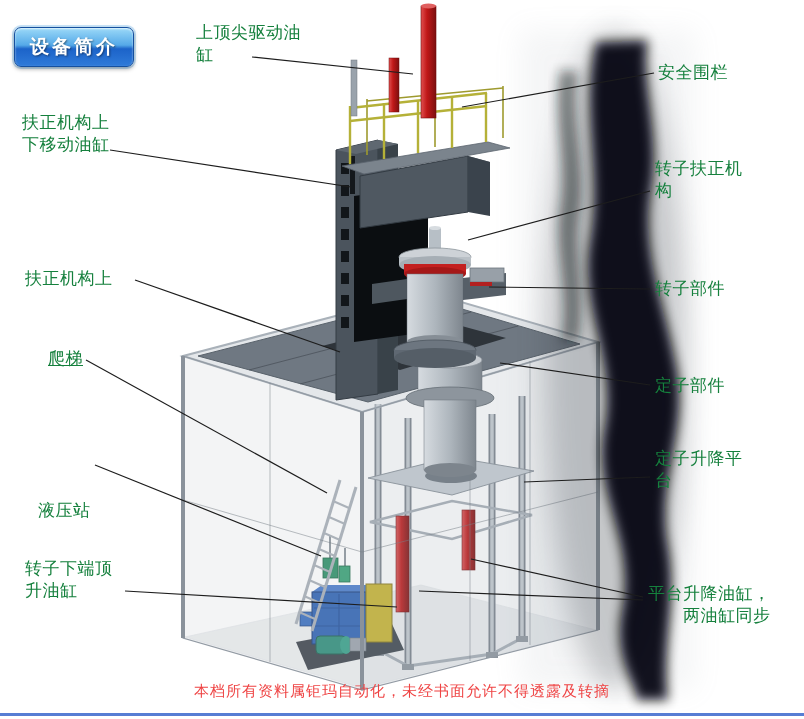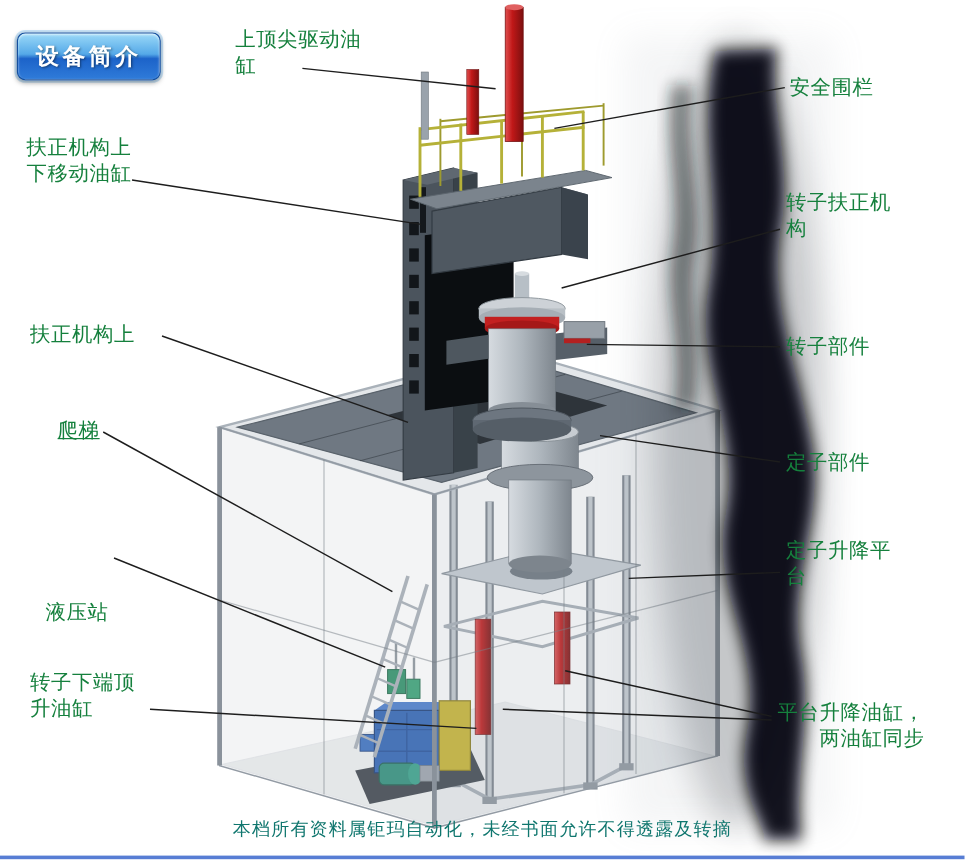--- a/index.html
+++ b/index.html
@@ -19,21 +19,21 @@
     border:1px solid #15509f;
     box-shadow:0 2px 4px rgba(0,0,0,.35), inset 0 1px 2px rgba(255,255,255,.75), 0 0 0 2px rgba(160,210,245,.55);
     display:flex;align-items:center;justify-content:center;
   }
   .badge span{
     color:#fff;font-size:19px;font-weight:bold;letter-spacing:3px;
     text-shadow:1px 1px 2px rgba(0,0,0,.45);
   }
   .footer{
     position:absolute;left:0;right:0;top:682px;text-align:center;
-    font-size:15px;color:#0f766e;letter-spacing:1px;
+    font-size:15px;color:#ef4444;letter-spacing:1px;
   }
   .bottom-line{
     position:absolute;left:0;top:713px;width:804px;height:3px;
     background:#3a66cc;opacity:.85;
   }
 </style>
 </head>
 <body>
 
 <div class="canvas">

